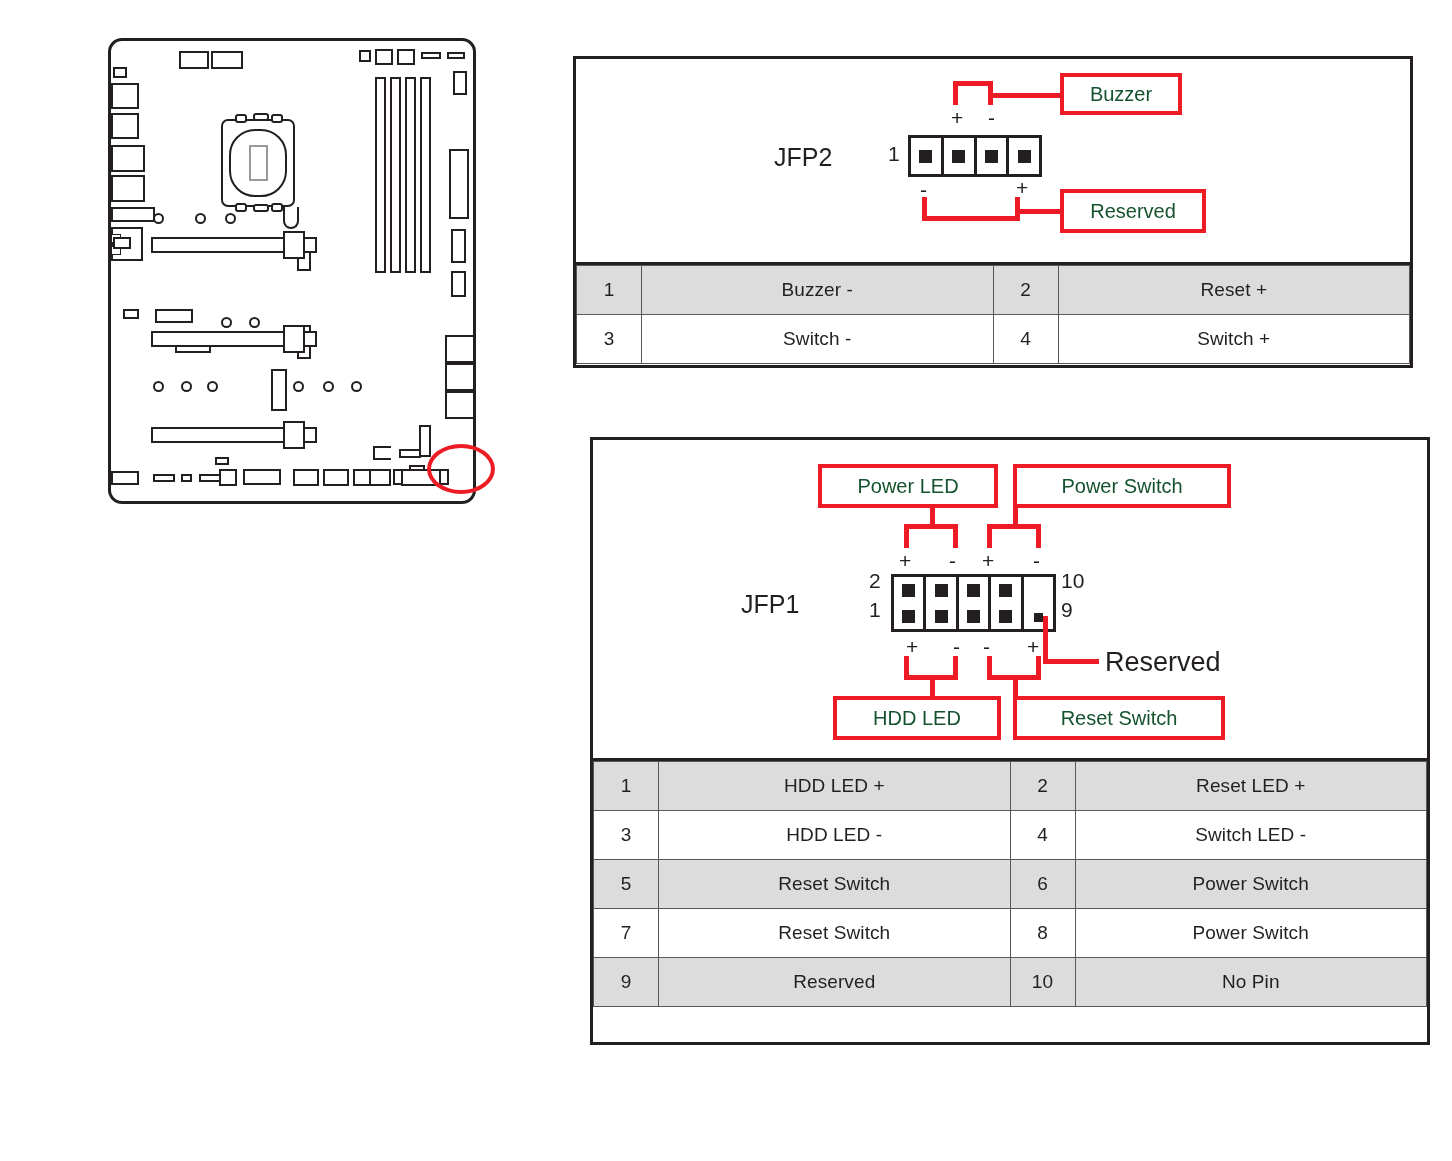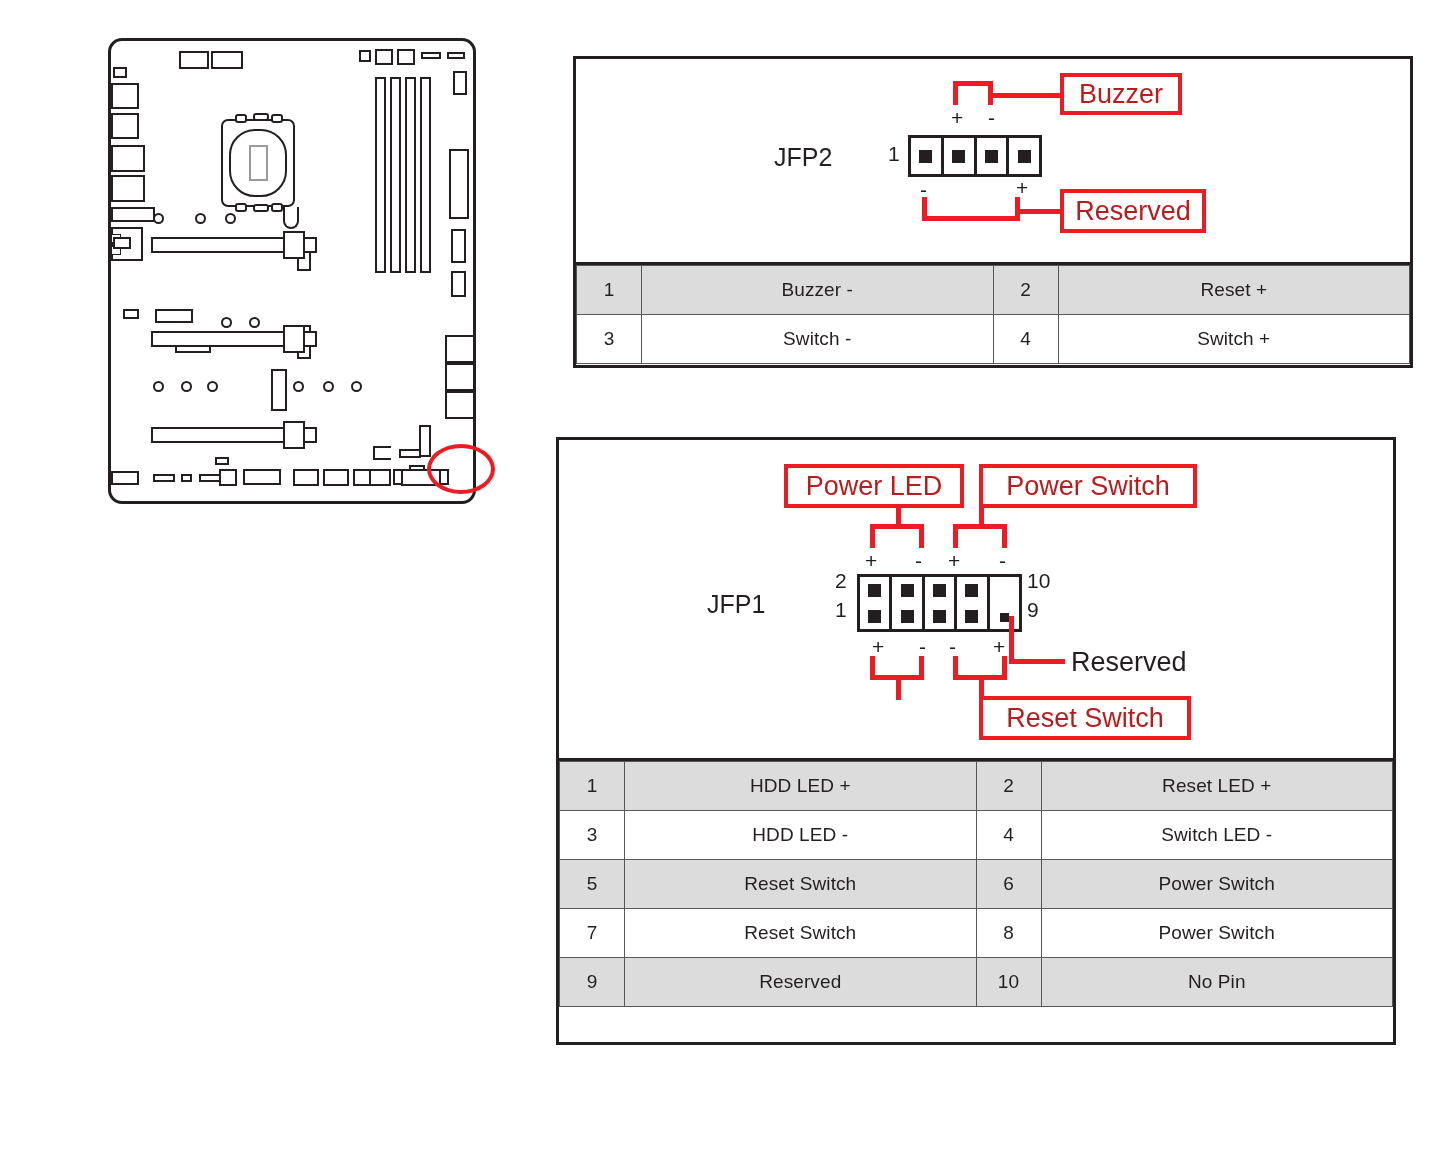--- a/index.html
+++ b/index.html
@@ -76,21 +76,21 @@
   .pin.small{width:9px;height:9px;}
   .pin.empty{background:transparent;}
   .pinnum{position:absolute;font-size:21px;color:#231f20;}
   .sgn{position:absolute;font-size:21px;color:#231f20;line-height:1;font-weight:400;}
   .sgn.minus{font-size:21px;}
 
   
   .rbox{
     position:absolute;border:4px solid #ED1C24;background:#fff;box-sizing:border-box;
     display:flex;align-items:center;justify-content:center;
-    font-size:27px;color:#b91c1c;white-space:nowrap;padding:0 7px;text-align:center;
+    font-size:20px;color:#14532d;white-space:nowrap;padding:0 7px;text-align:center;
   }
   .rbracket-down{ 
     position:absolute;border:5px solid #ED1C24;border-bottom:none;box-sizing:border-box;
   }
   .rbracket-up{ 
     position:absolute;border:5px solid #ED1C24;border-top:none;box-sizing:border-box;
   }
   .rline-h{position:absolute;background:#ED1C24;height:5px;}
   .rline-v{position:absolute;background:#ED1C24;width:5px;}
   .relbow{ 
@@ -251,21 +251,21 @@
         <tr class="plain">
           <td class="num">3</td>
           <td class="val">Switch -</td>
           <td class="num">4</td>
           <td class="val">Switch +</td>
         </tr>
       </tbody>
     </table>
   </div>
 
-  <div class="panel" style="left:556px;top:437px;width:840px;height:608px;">
+  <div class="panel" style="left:590px;top:437px;width:840px;height:608px;">
 
     <div class="panel-figure" style="height:318px;">
 
       <div class="rbox" style="left:225px;top:24px;width:180px;height:44px;">Power LED</div>
       <div class="rbox" style="left:420px;top:24px;width:218px;height:44px;">Power Switch</div>
 
       <div class="rline-v" style="left:337px;top:66px;height:20px;"></div>
       <div class="rbracket-down" style="left:311px;top:84px;width:54px;height:24px;"></div>
 
       <div class="rline-v" style="left:420px;top:66px;height:20px;"></div>
@@ -314,20 +314,21 @@
 
       <div class="relbow" style="left:450px;top:176px;width:56px;height:48px;"></div>
       <div class="plain-label" style="left:512px;top:207px;">Reserved</div>
 
       <div class="rbracket-up" style="left:311px;top:216px;width:54px;height:24px;"></div>
       <div class="rline-v" style="left:337px;top:238px;height:22px;"></div>
 
       <div class="rbracket-up" style="left:394px;top:216px;width:54px;height:24px;"></div>
       <div class="rline-v" style="left:420px;top:238px;height:22px;"></div>
 
+      <div class="rbox" style="left:240px;top:256px;width:168px;height:44px;">HDD LED</div>
       <div class="rbox" style="left:420px;top:256px;width:212px;height:44px;">Reset Switch</div>
     </div>
 
     <div class="tbl-divider"></div>
 
     <table class="pintable">
       <tbody>
         <tr class="shade">
           <td class="num">1</td>
           <td class="val">HDD LED +</td>

